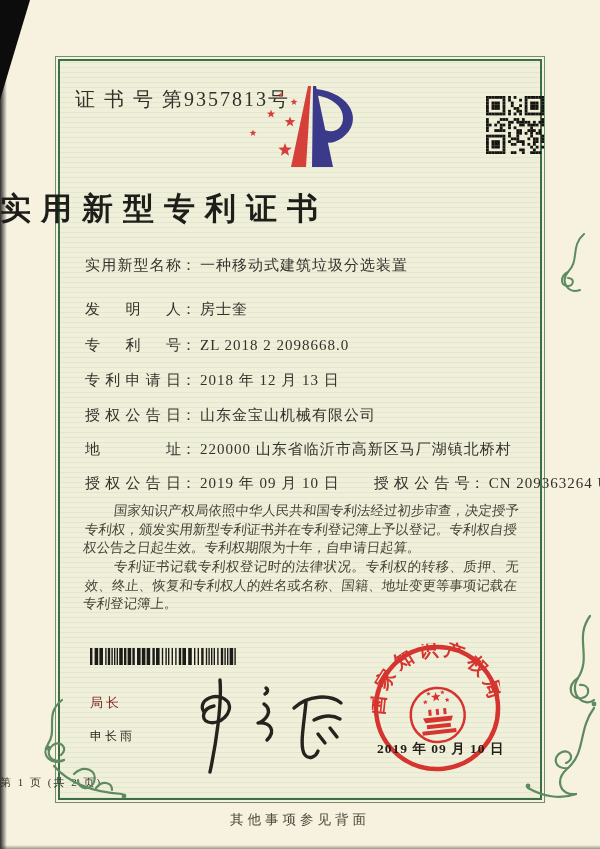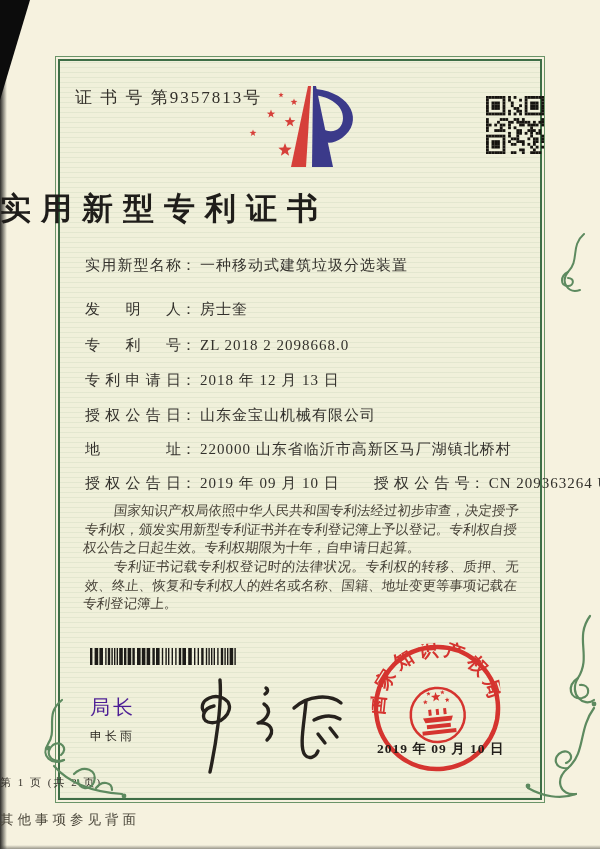--- a/index.html
+++ b/index.html
@@ -20,48 +20,48 @@
   
   .frame{position:absolute;left:55px;top:56px;width:488px;height:745px;
     border:1px solid #6a9468;}
   .frame::before{content:'';position:absolute;inset:2px;border:2px solid #3e6e46;}
   .inner{position:absolute;inset:4px;
     background:
       repeating-linear-gradient(0deg,rgba(110,150,110,.10) 0 1px,rgba(0,0,0,0) 1px 5px),
       #f0f0da;}
 
   .abs{position:absolute;}
-  .cert-no{left:75px;top:86px;font-size:17px;letter-spacing:2px;color:#33302a;}
+  .cert-no{left:75px;top:86px;font-size:20px;letter-spacing:2px;color:#33302a;}
   .title{left:0;right:0;top:188px;text-align:left;font-size:31px;font-weight:bold;
     letter-spacing:10px;color:#1f1d1a;}
 
   .row{left:85px;right:42px;font-size:15px;color:#33312c;white-space:nowrap;}
   .flabel{display:inline-block;width:96px;text-align:justify;text-align-last:justify;vertical-align:bottom;}
   .colon{display:inline-block;margin-right:4px;}
   .fvalue{letter-spacing:1px;}
   .pair2{margin-left:34px;}
 
   .body-text{left:85px;width:432px;top:502px;font-size:13.5px;line-height:18.6px;
     color:#474238;text-align:justify;}
   .body-text p{margin:0;text-indent:2em;transform:skewX(-6deg);}
 
   .barcode{left:90px;top:648px;}
-  .sig-title{left:90px;top:694px;font-size:20px;letter-spacing:3px;color:#4c1d95;
+  .sig-title{left:90px;top:694px;font-size:13px;letter-spacing:3px;color:#7f1d1d;
     font-family:Liberation Mono, monospace;}
   .sig-name{left:90px;top:728px;font-size:12px;letter-spacing:3px;color:#2b2822;
     font-family:"Liberation Sans","DejaVu Sans",sans-serif;}
   .signature{left:178px;top:672px;}
 
   .seal{left:372px;top:643px;transform:rotate(-6deg);}
   .seal-date{left:377px;top:740px;font-size:13.5px;font-weight:bold;color:#211e1a;
     letter-spacing:1px;}
 
   .page-no{left:0;right:0;top:775px;text-align:left;font-size:11px;
     letter-spacing:2px;color:#36332c;}
-  .back-note{left:0;right:0;top:811px;text-align:left;font-size:13.5px;
+  .back-note{left:0;right:0;top:811px;text-align:center;font-size:13.5px;
     letter-spacing:4px;color:#4a463a;}
 
   .flourish{color:#5d8a5f;}
   svg{display:block;}
 </style>
 </head>
 <body>
 
 <div class="photo-edge-left"></div>
 <div class="photo-corner"></div>

